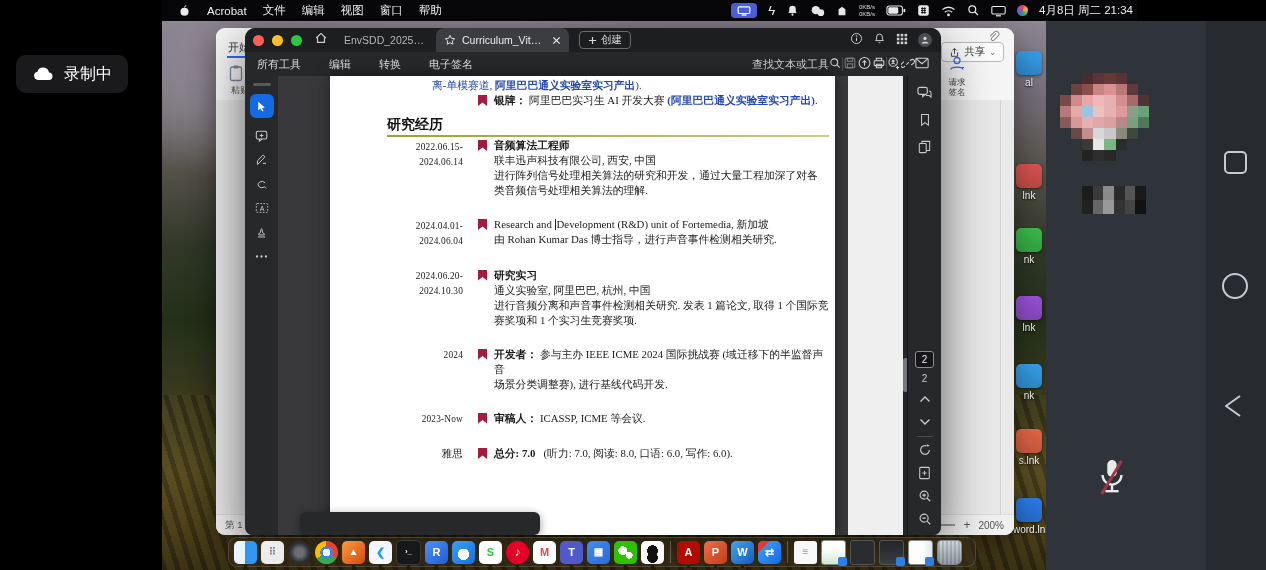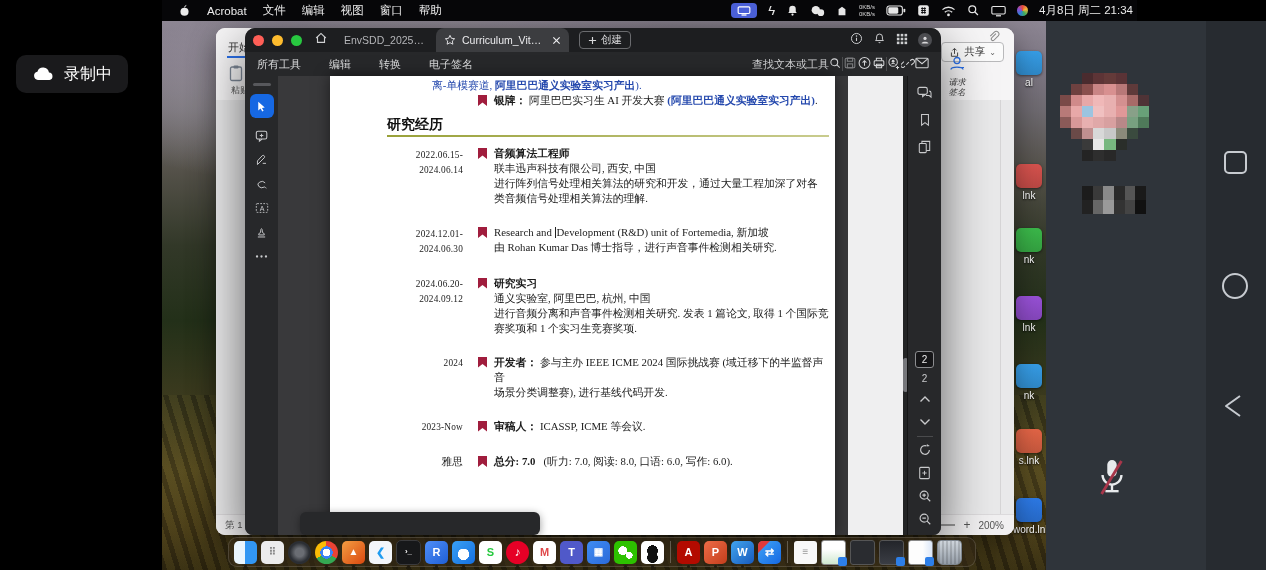--- a/index.html
+++ b/index.html
@@ -28,21 +28,21 @@
   
   #backwin{left:216px;top:28px;width:798px;height:507px;background:#eceaec;border-radius:9px;box-shadow:0 10px 30px rgba(0,0,0,.45);z-index:10;}
   #backwin .ribbon{position:absolute;left:0;top:0;right:0;height:72px;background:#f6f5f6;border-bottom:1px solid #dcdadc;border-radius:9px 9px 0 0;}
   #bw-tab{position:absolute;left:12px;top:12px;font-size:11px;color:#333;}
   #bw-tabline{position:absolute;left:11px;top:28px;width:24px;height:2px;background:#2a6fe8;}
   #bw-paste-ic{position:absolute;left:12px;top:36px;color:#7c8796;}
   #bw-paste{position:absolute;left:8px;top:56px;font-size:9px;color:#555;width:32px;text-align:center;}
   #bw-clip{position:absolute;right:14px;top:1px;color:#8a8a8a;}
   #bw-share{position:absolute;right:10px;top:14px;border:1px solid #b9b9bb;border-radius:4px;padding:2px 7px;font-size:10.5px;color:#333;display:flex;align-items:center;gap:4px;background:#fbfbfb;}
   #bw-chev{position:absolute;right:78px;top:17px;color:#777;font-size:9px;}
-  #bw-reqsign{position:absolute;right:34px;top:27px;width:46px;text-align:center;font-style:italic;}
+  #bw-reqsign{position:absolute;right:34px;top:27px;width:46px;text-align:center;}
   #bw-reqsign .t{font-size:8.5px;color:#444;line-height:10px;}
   #bw-canvas{position:absolute;left:0;top:72px;right:0;bottom:20px;background:#e9e9ea;}
   #bw-pageline{position:absolute;right:13px;top:72px;bottom:20px;width:1px;background:#d6d5d6;}
   #bw-status{position:absolute;left:0;right:0;bottom:0;height:20px;background:#f1f0f1;border-top:1px solid #dcdadc;border-radius:0 0 9px 9px;font-size:9.5px;color:#555;}
   #bw-page{position:absolute;left:9px;top:4px;white-space:nowrap;}
   #bw-zoomctl{position:absolute;right:10px;top:3px;display:flex;align-items:center;gap:8px;color:#555;}
   #bw-zoomctl .slider{width:26px;height:1.5px;background:#9a9a9a;}
   #bw-zoomctl .plus{font-size:12px;}
   #bw-zoomctl .zl{font-size:10px;}
   
@@ -80,21 +80,21 @@
   #floatpill{position:absolute;left:55px;top:436px;width:240px;height:23px;background:#27282a;border-radius:6px;z-index:6;box-shadow:0 2px 8px rgba(0,0,0,.4);}
   
   #doc{position:absolute;left:0;top:0;right:0;bottom:0;padding:2px 6px 0 57px;font-family:"Liberation Serif",serif;font-size:10.8px;color:#1b1b1b;line-height:15px;}
   #doc .b{font-weight:bold;}
   #doc .bl{color:#2448ad;}
   #doc .line,#doc .lines div{white-space:pre-wrap;min-height:15px;}
   #doc .introline{margin-left:45px;}
   .bm{width:9px;height:11px;flex:none;background:#a01d3d;clip-path:polygon(0 0,100% 0,100% 100%,50% 68%,0 100%);}
   #doc .in2{display:flex;}
   #doc .in2 .bm{margin:2px 7px 0 91px;}
-  .sec{margin:9px 0 9px;}
+  .sec{margin:9px 0 1px;}
   .sec .t{font-family:"Liberation Sans",sans-serif;font-weight:bold;font-size:14px;color:#111;}
   .sec .rule{height:2px;margin-top:3px;background:linear-gradient(90deg,#99a139,#c9cc8e);}
   .entry{display:flex;margin-bottom:19px;}
   .entry .date{width:76px;flex:none;text-align:right;font-size:9.3px;letter-spacing:.2px;padding-top:1.5px;}
   .entry .date.cjk{font-size:10.5px;padding-top:0;}
   .entry .bm{margin:2px 7px 0 15px;}
   .entry .lines{flex:1;}
   .ibeam{display:inline-block;width:1px;height:11px;background:#222;box-shadow:0 -5px 0 0 #222 inset;position:relative;margin:0 1px -2px 0;}
   
   #dock{left:228px;top:537px;width:748px;height:30px;background:rgba(58,45,26,.55);border:1px solid rgba(255,255,255,.14);border-radius:9px;display:flex;align-items:center;gap:4px;padding:0 5px;z-index:25;box-sizing:border-box;}
@@ -462,29 +462,29 @@
             <div class="date">2022.06.15-2024.06.14</div>
             <div class="bm"></div>
             <div class="lines">
               <div><span class="b">音频算法工程师</span></div>
               <div><span class="">联丰迅声科技有限公司, 西安, 中国</span></div>
               <div><span class="">进行阵列信号处理相关算法的研究和开发，通过大量工程加深了对各</span></div>
               <div><span class="">类音频信号处理相关算法的理解.</span></div>
             </div>
           </div>
           <div class="entry">
-            <div class="date">2024.12.01-2024.06.30</div>
+            <div class="date">2024.04.01-2024.06.04</div>
             <div class="bm"></div>
             <div class="lines">
               <div><span class="">Research and </span><span class="ibeam"></span><span class="">Development (R&amp;D) unit of Fortemedia, 新加坡</span></div>
               <div><span class="">由 Rohan Kumar Das 博士指导，进行声音事件检测相关研究.</span></div>
             </div>
           </div>
           <div class="entry">
-            <div class="date">2024.06.20-2024.09.12</div>
+            <div class="date">2024.06.20-2024.10.30</div>
             <div class="bm"></div>
             <div class="lines">
               <div><span class="b">研究实习</span></div>
               <div><span class="">通义实验室, 阿里巴巴, 杭州, 中国</span></div>
               <div><span class="">进行音频分离和声音事件检测相关研究. 发表 1 篇论文, 取得 1 个国际竞</span></div>
               <div><span class="">赛奖项和 1 个实习生竞赛奖项.</span></div>
             </div>
           </div>
           <div class="entry">
             <div class="date">2024</div>

